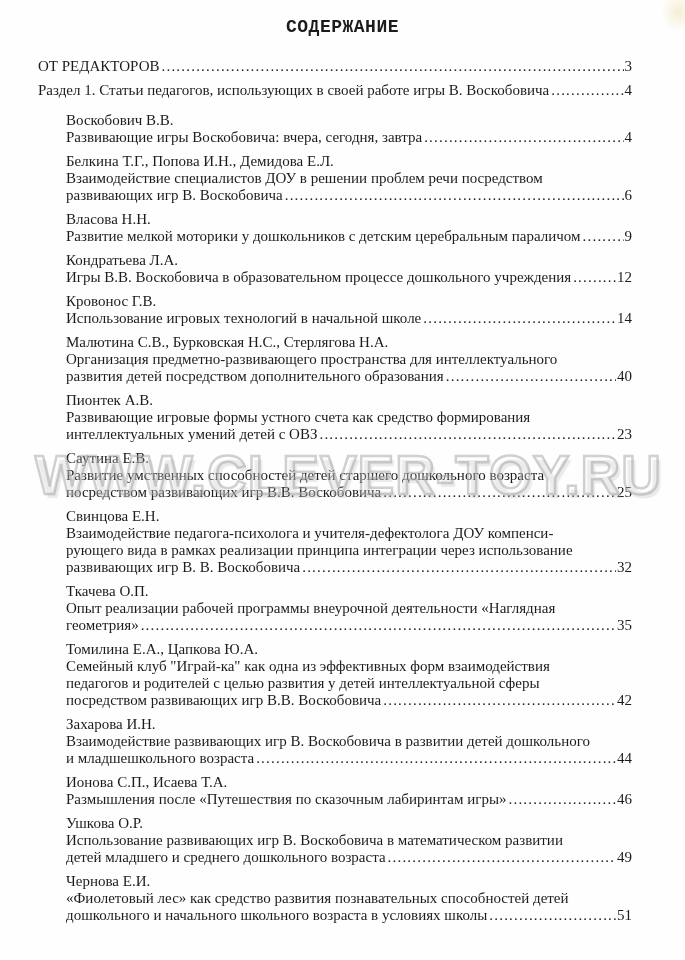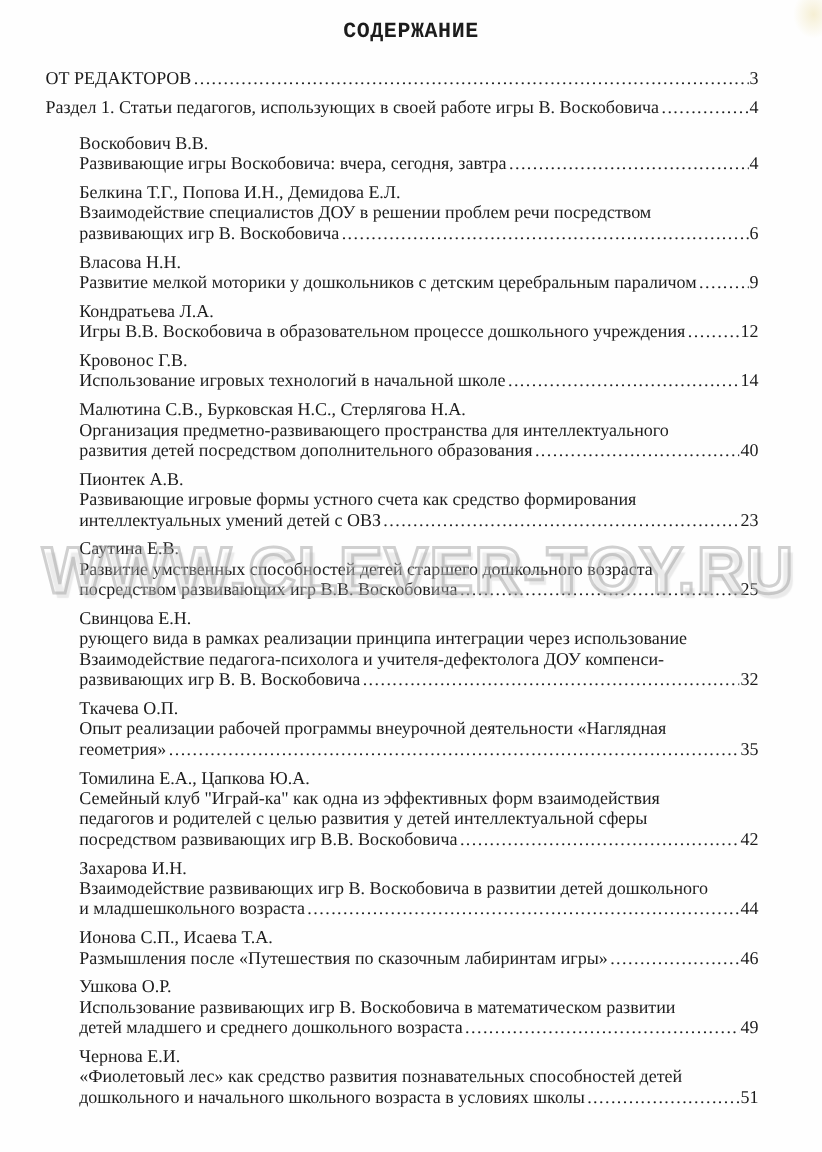--- a/index.html
+++ b/index.html
@@ -169,22 +169,22 @@
           <div class="authors">Саутина Е.В.</div>
           <div class="line">Развитие умственных способностей детей старшего дошкольного возраста</div>
           <div class="row">
             <span class="lbl">посредством развивающих игр В.В. Воскобовича</span>
             <span class="leader"></span>
             <span class="pg">25</span>
           </div>
         </div>
         <div class="entry">
           <div class="authors">Свинцова Е.Н.</div>
+          <div class="line">Взаимодействие педагога-психолога и учителя-дефектолога  ДОУ компенси-</div>
           <div class="line">рующего вида в рамках реализации принципа интеграции  через использование</div>
-          <div class="line">Взаимодействие педагога-психолога и учителя-дефектолога  ДОУ компенси-</div>
           <div class="row">
             <span class="lbl">развивающих игр В. В. Воскобовича</span>
             <span class="leader"></span>
             <span class="pg">32</span>
           </div>
         </div>
         <div class="entry">
           <div class="authors">Ткачева О.П.</div>
           <div class="line">Опыт реализации рабочей программы внеурочной деятельности  «Наглядная</div>
           <div class="row">

